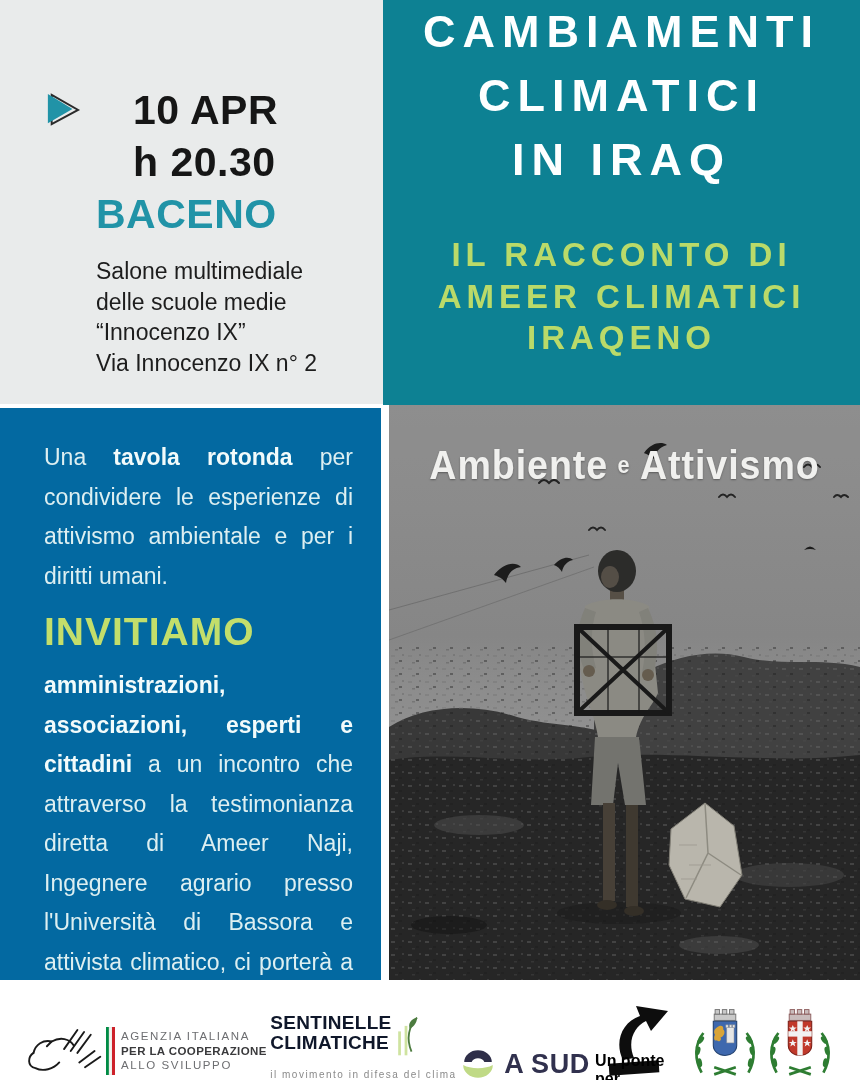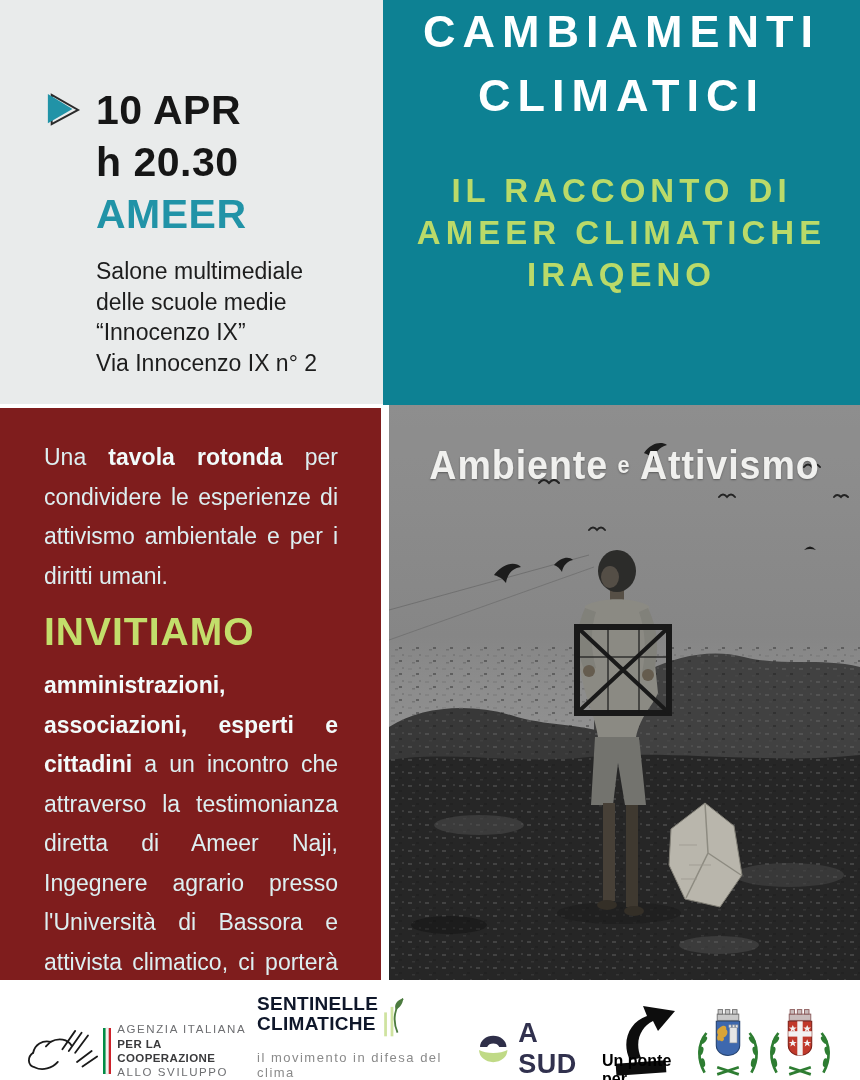--- a/index.html
+++ b/index.html
@@ -3,31 +3,31 @@
 <meta charset="utf-8">
 <style>
   html,body{margin:0;padding:0;background:#ffffff;}
   .poster{position:relative;width:860px;height:1080px;background:#ffffff;overflow:hidden;
           font-family:"Liberation Sans","DejaVu Sans",sans-serif;}
 
   
   .panel-event{position:absolute;left:0;top:0;width:383px;height:404px;background:#e9ebeb;}
   .panel-title{position:absolute;left:383px;top:0;width:477px;height:405px;background:#0d8193;
                display:flex;flex-direction:column;align-items:center;}
-  .panel-desc{position:absolute;left:0;top:408px;width:381px;height:644px;background:#7f1d1d;
-              box-sizing:border-box;padding:30px 43px 0 44px;}
+  .panel-desc{position:absolute;left:0;top:408px;width:381px;height:644px;background:#0369a1;
+              box-sizing:border-box;padding:30px 28px 0 44px;}
   .panel-photo{position:absolute;left:389px;top:405px;width:471px;height:575px;background:#a16207;overflow:hidden;}
   .footer{position:absolute;left:0;top:980px;width:860px;height:100px;background:#ffffff;
           display:flex;align-items:flex-end;justify-content:space-between;box-sizing:border-box;padding:0 24px;}
 
   
   .event-head{display:flex;align-items:flex-start;padding:84px 0 0 44px;}
   .arrow-icon{width:38px;height:34px;margin-top:8px;flex:0 0 auto;}
   .event-text{margin-left:14px;}
-  .date-line{font-size:41px;font-weight:800;color:#161616;line-height:1.27;letter-spacing:.5px;}
+  .date-line{font-size:41px;font-weight:800;color:#161616;line-height:1.27;letter-spacing:.5px;margin-left:37px;}
   .location-line{font-size:41px;font-weight:800;color:#2193a7;line-height:1.27;letter-spacing:.5px;}
   .venue{margin:16px 0 0 96px;font-size:23px;color:#1d1d1d;line-height:1.33;}
 
   
   .main-title{text-align:center;font-size:45px;font-weight:800;color:#fdffff;
               letter-spacing:7px;line-height:1.42;}
   .sub-title{margin-top:42px;text-align:center;font-size:33px;font-weight:800;color:#bada69;
              letter-spacing:5px;line-height:1.27;}
 
   
@@ -42,59 +42,60 @@
       text-shadow:0 1px 2px rgba(0,0,0,.35);}
   .photo-overlay-title .connector{font-size:23px;font-weight:700;vertical-align:6px;margin:0 10px;}
 
   
   .logo{display:flex;align-items:center;}
   .aics-text{margin-left:6px;}
   .aics-line1,.aics-line3{font-size:11.5px;color:#6d6e71;letter-spacing:1.6px;line-height:1.25;}
   .aics-line2{font-size:11.5px;color:#3a3a3c;font-weight:700;letter-spacing:.4px;line-height:1.25;}
   .sent-block{text-align:left;}
   .sent-main{font-size:19px;font-weight:800;color:#0f172a;line-height:1.05;letter-spacing:.3px;}
-  .sent-tag{margin-top:10px;font-size:13px;color:#8a8a8a;letter-spacing:1.5px;}
+  .sent-tag{margin-top:10px;font-size:10px;color:#8a8a8a;letter-spacing:1.5px;}
   .sent-row{display:flex;align-items:flex-start;}
   .asud-label{font-size:27px;font-weight:800;color:#31314e;margin-left:8px;letter-spacing:.5px;}
   .ponte{position:relative;width:92px;height:78px;}
   .ponte-label{position:absolute;left:2px;top:50px;font-size:16px;font-weight:700;color:#000000;}
 </style>
 </head>
 <body>
 
 <div class="poster">
 
   <div class="panel-event">
     <div class="event-head">
       <svg class="arrow-icon" viewBox="0 0 40 36">
         <polygon points="8,3 36,19 8,34" fill="none" stroke="#2b2b2b" stroke-width="2"></polygon>
         <polygon points="4,2 30,18 4,33" fill="#2193a7"></polygon>
       </svg>
       <div class="event-text">
         <div class="date-line">10 APR</div>
         <div class="date-line">h 20.30</div>
-        <div class="location-line">AMEER</div>
+        <div class="location-line">BACENO</div>
       </div>
     </div>
     <div class="venue">
       <div>Salone multimediale</div>
       <div>delle scuole medie</div>
       <div>“Innocenzo IX”</div>
       <div>Via Innocenzo IX n° 2</div>
     </div>
   </div>
 
   <div class="panel-title">
     <div class="main-title">
       <div>CAMBIAMENTI</div>
       <div>CLIMATICI</div>
+      <div>IN IRAQ</div>
     </div>
     <div class="sub-title">
       <div>IL RACCONTO DI</div>
-      <div>AMEER CLIMATICHE</div>
+      <div>AMEER CLIMATICI</div>
       <div>IRAQENO</div>
     </div>
   </div>
 
   <div class="panel-desc">
     <p class="body-par"><span>Una </span><b>tavola rotonda</b><span> per condividere le esperienze di attivismo ambientale e per i diritti umani.</span></p>
     <div class="invite-heading">INVITIAMO</div>
     <p class="body-par"><b>amministrazioni, associazioni, esperti e cittadini</b><span> a un incontro che attraverso la testimonianza diretta di Ameer Naji, Ingegnere agrario presso l'Università di Bassora e attivista climatico, ci porterà a riflettere delle connessioni tra gestione delle risorse naturali, sviluppo sostenibile, resilienza delle comunità e diritti umani.</span></p>
   </div>
 

